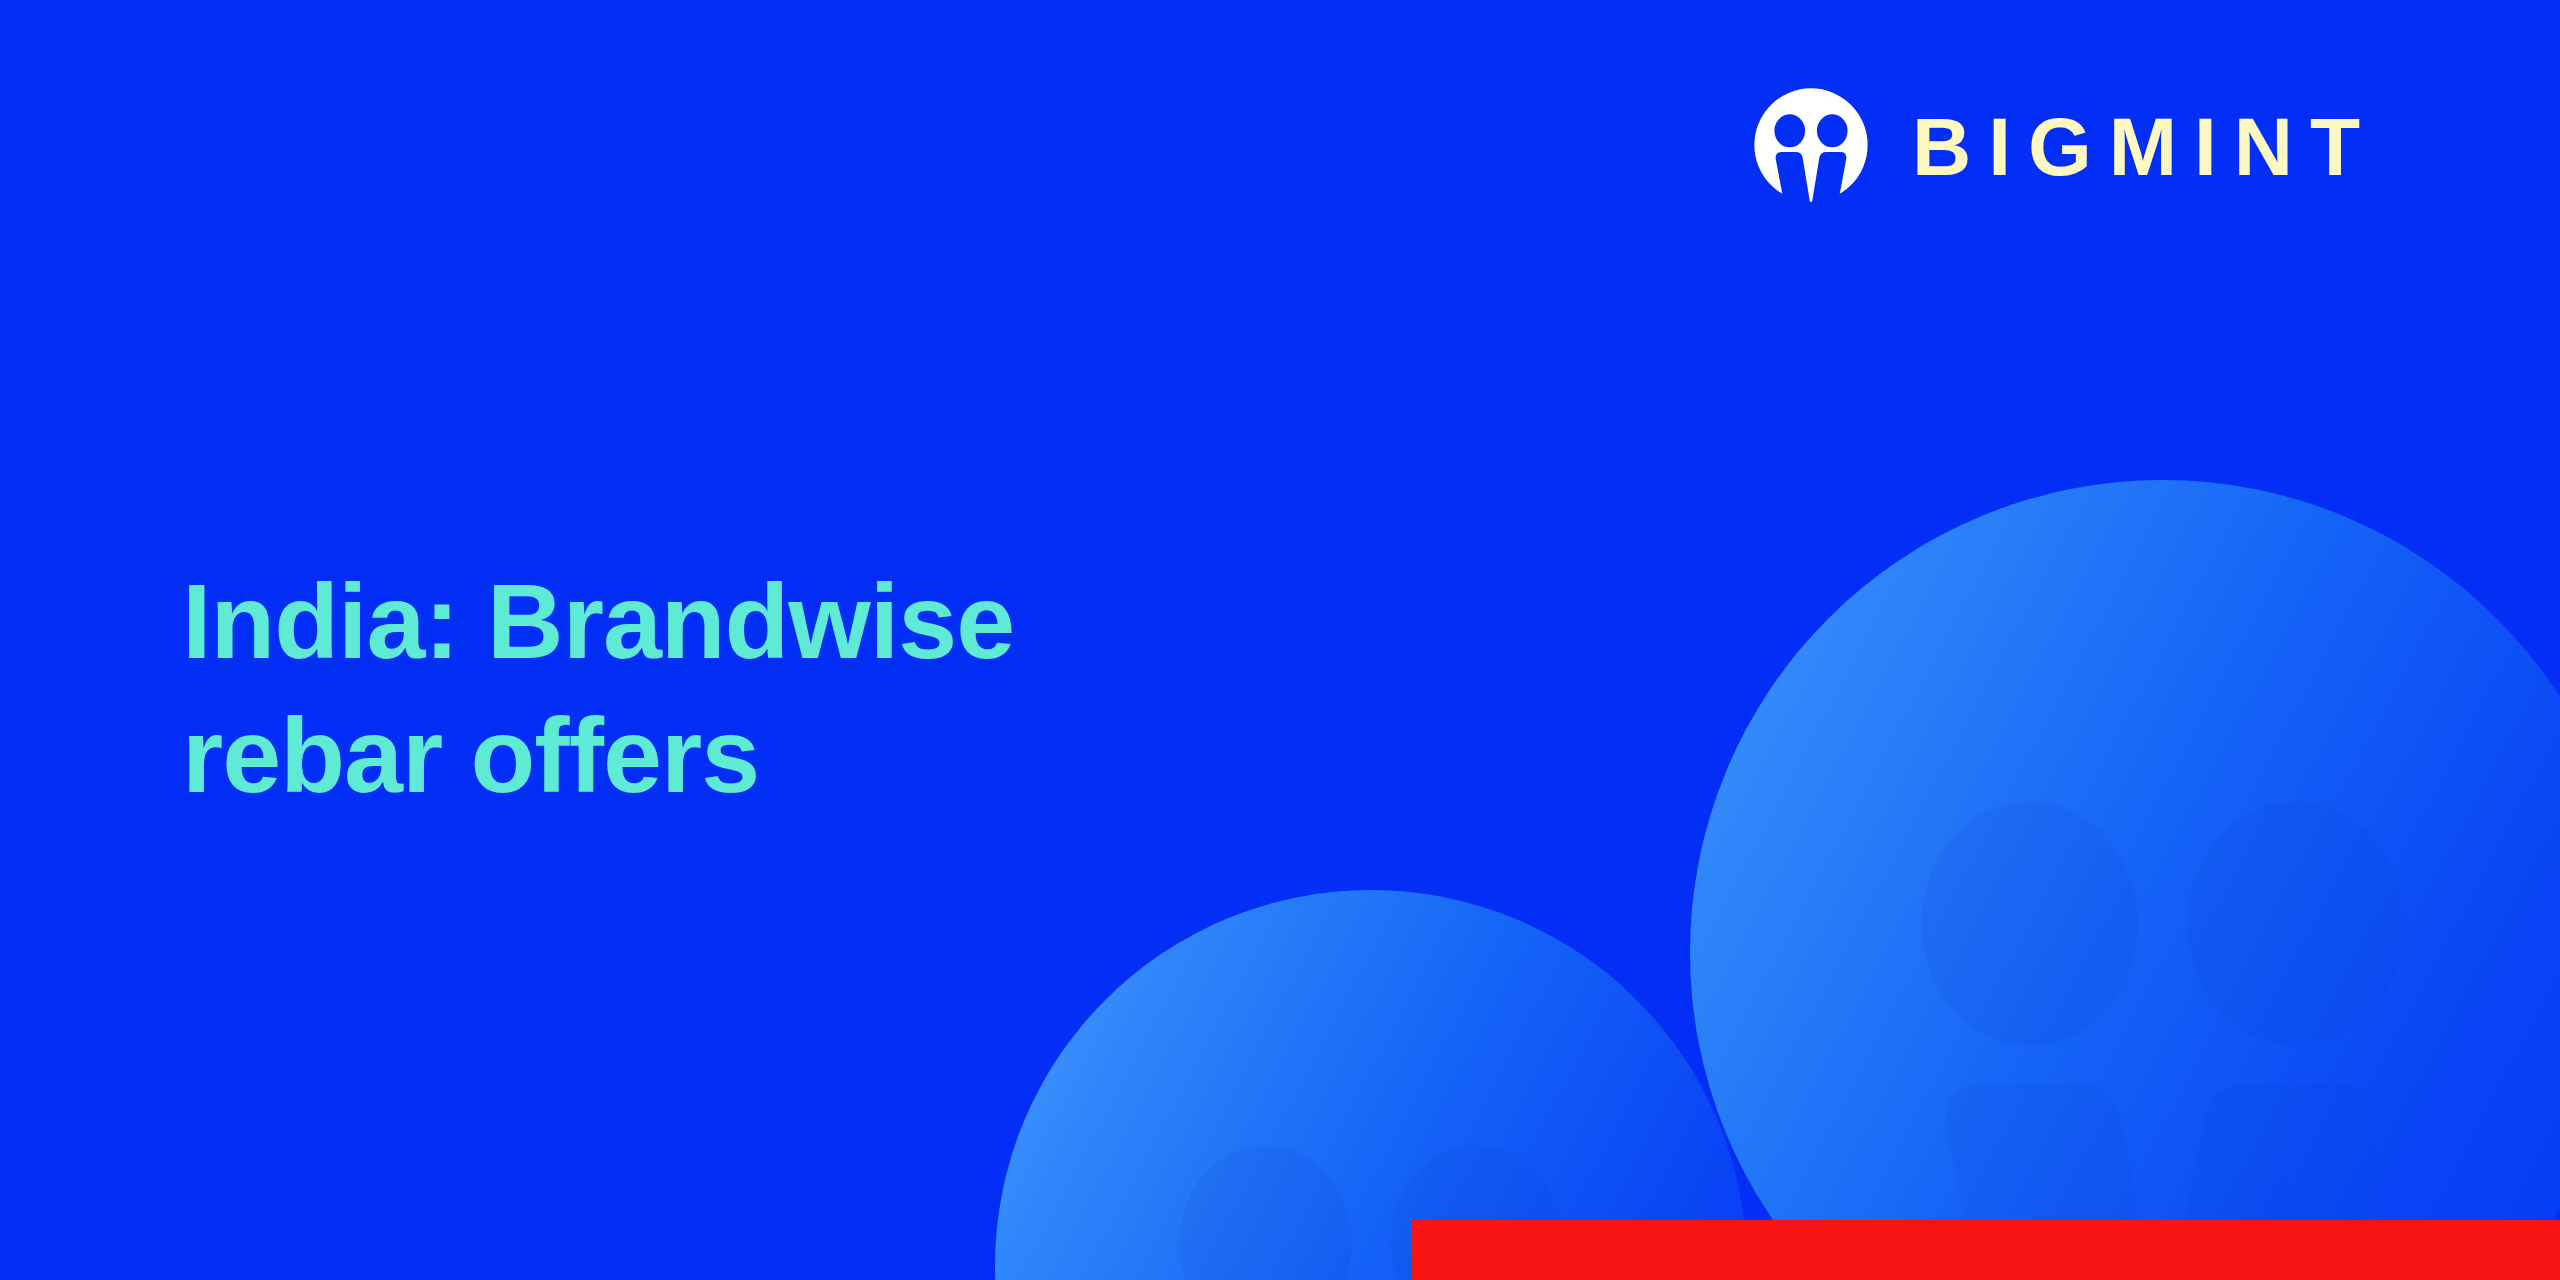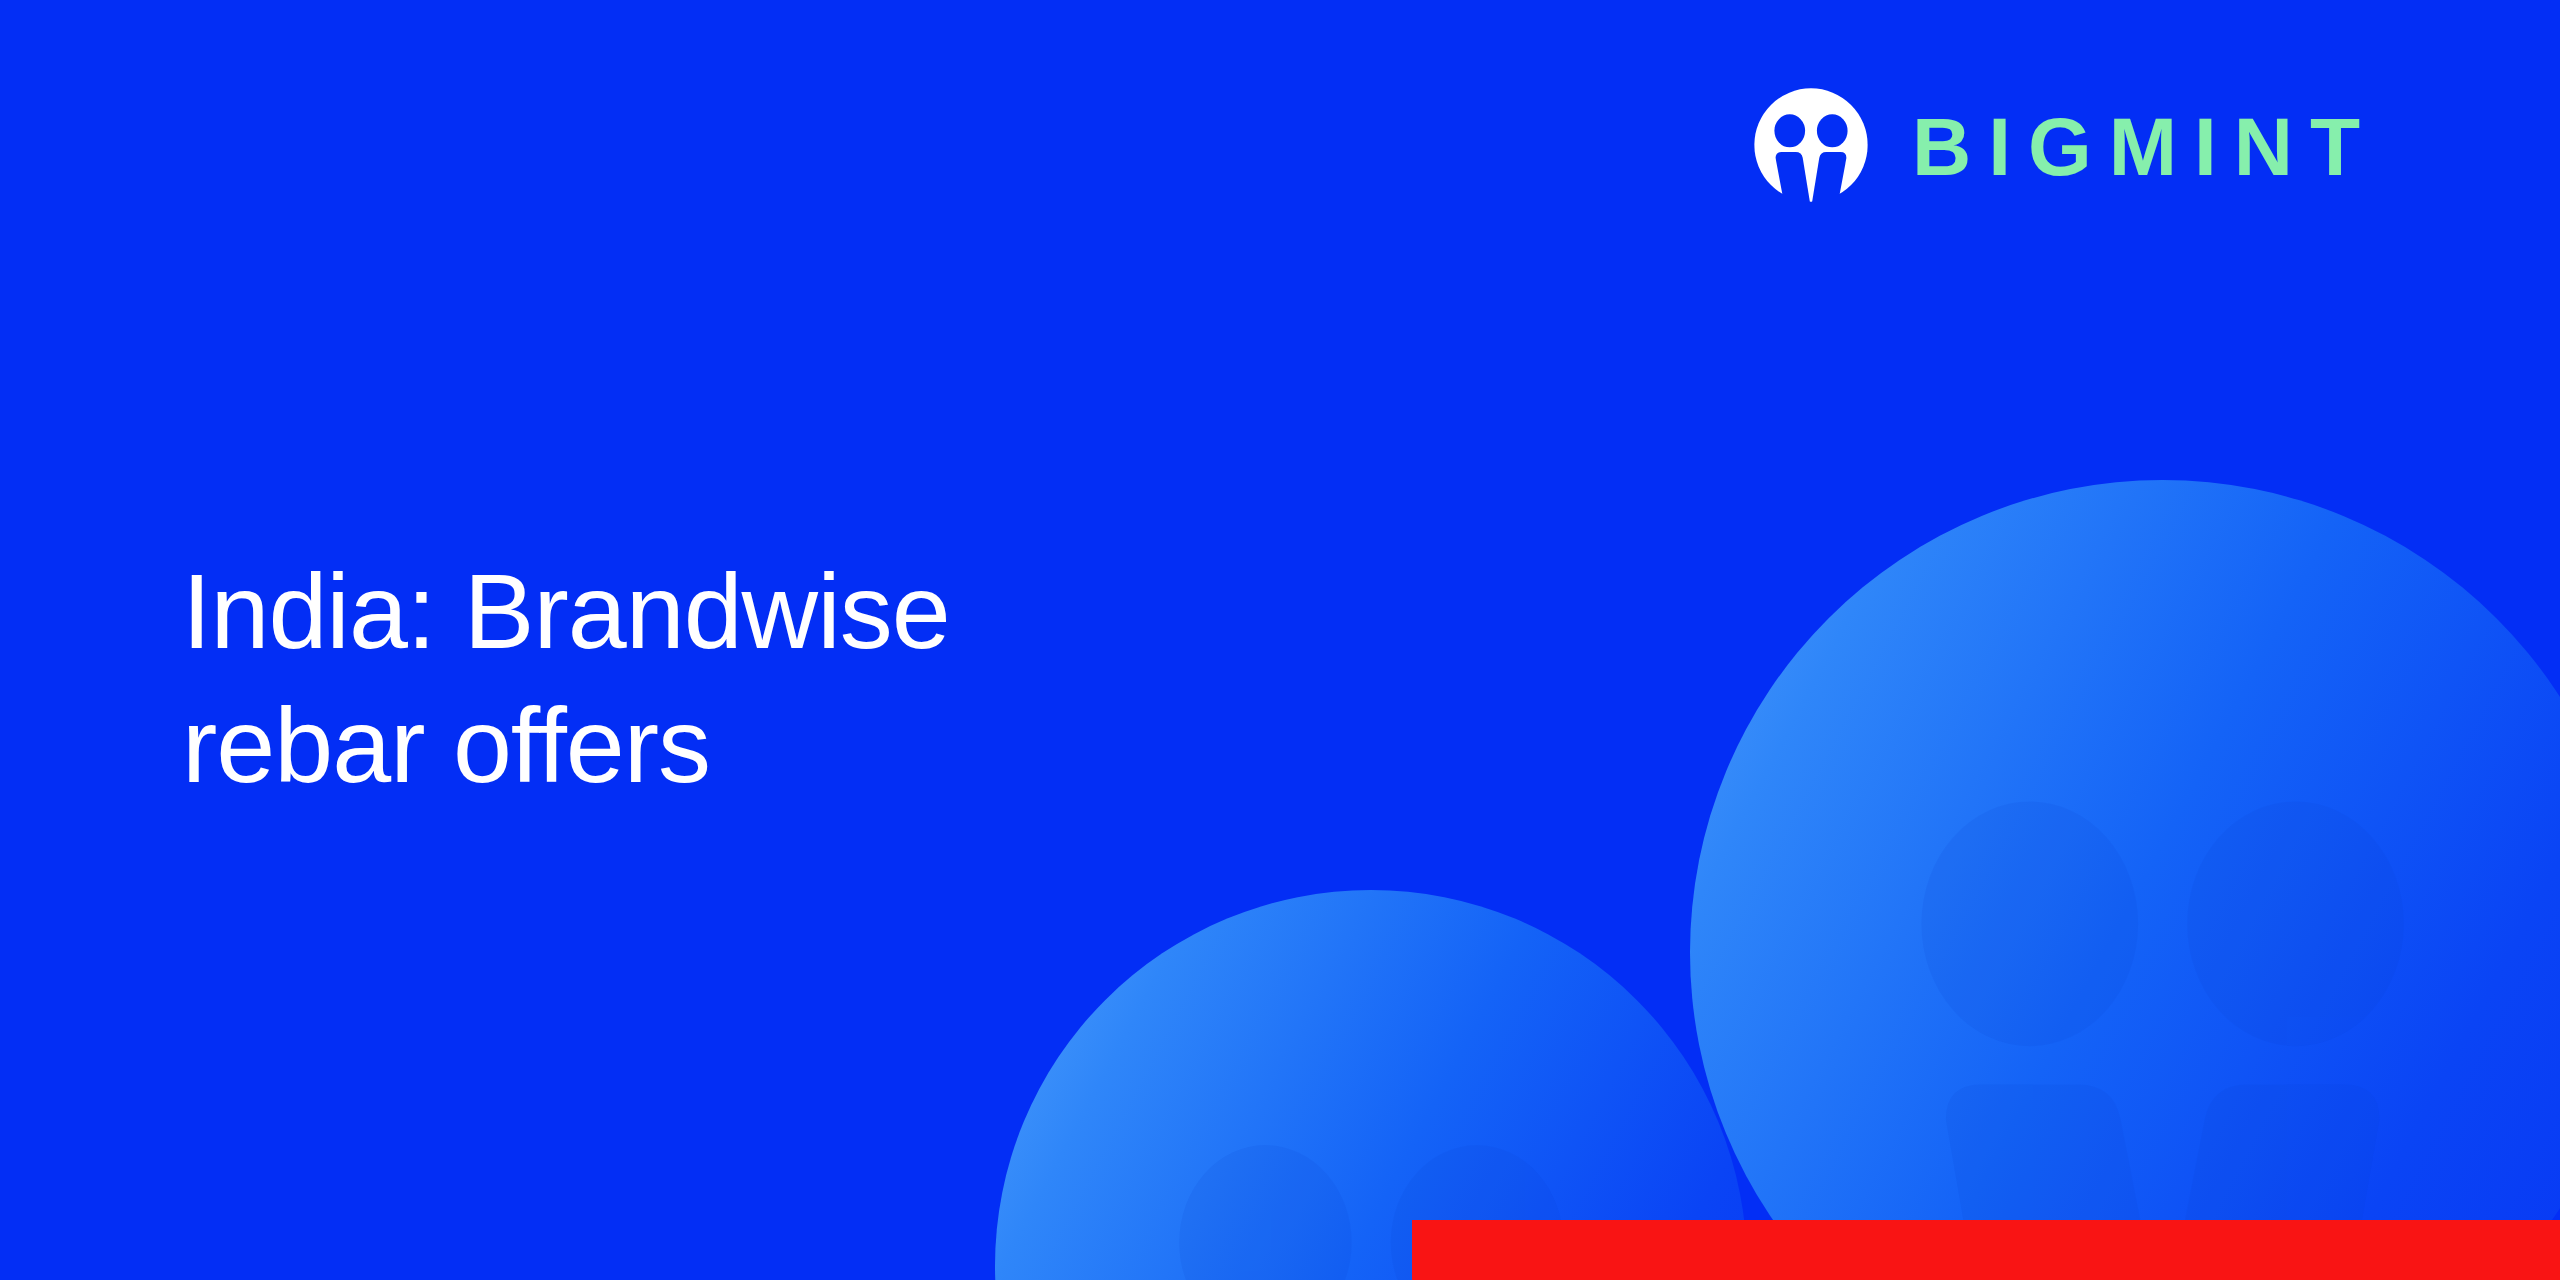--- a/index.html
+++ b/index.html
@@ -53,38 +53,38 @@
     align-items: center;
     gap: 42px;
   }
   #brand-mark {
     width: 118px;
     height: 118px;
     flex: 0 0 auto;
   }
   #brand-mark svg { display: block; width: 100%; height: 100%; }
   #brand-wordmark {
-    color: #86efac;
+    color: #fef9c3;
     font-size: 82px;
     font-weight: 700;
     letter-spacing: 17px;
     line-height: 1;
     white-space: nowrap;
     padding-top: 4px;
   }
 
   
   #headline {
     position: absolute;
     left: 182px;
-    top: 474px;
+    top: 484px;
     width: 1100px;
-    color: #ffffff;
+    color: #5eead4;
     font-size: 106px;
-    font-weight: 400;
+    font-weight: 700;
     line-height: 1.26;
     letter-spacing: -1px;
     white-space: pre-line;
   }
 
   
   #accent-bar {
     position: absolute;
     left: 1412px;
     top: 1220px;

